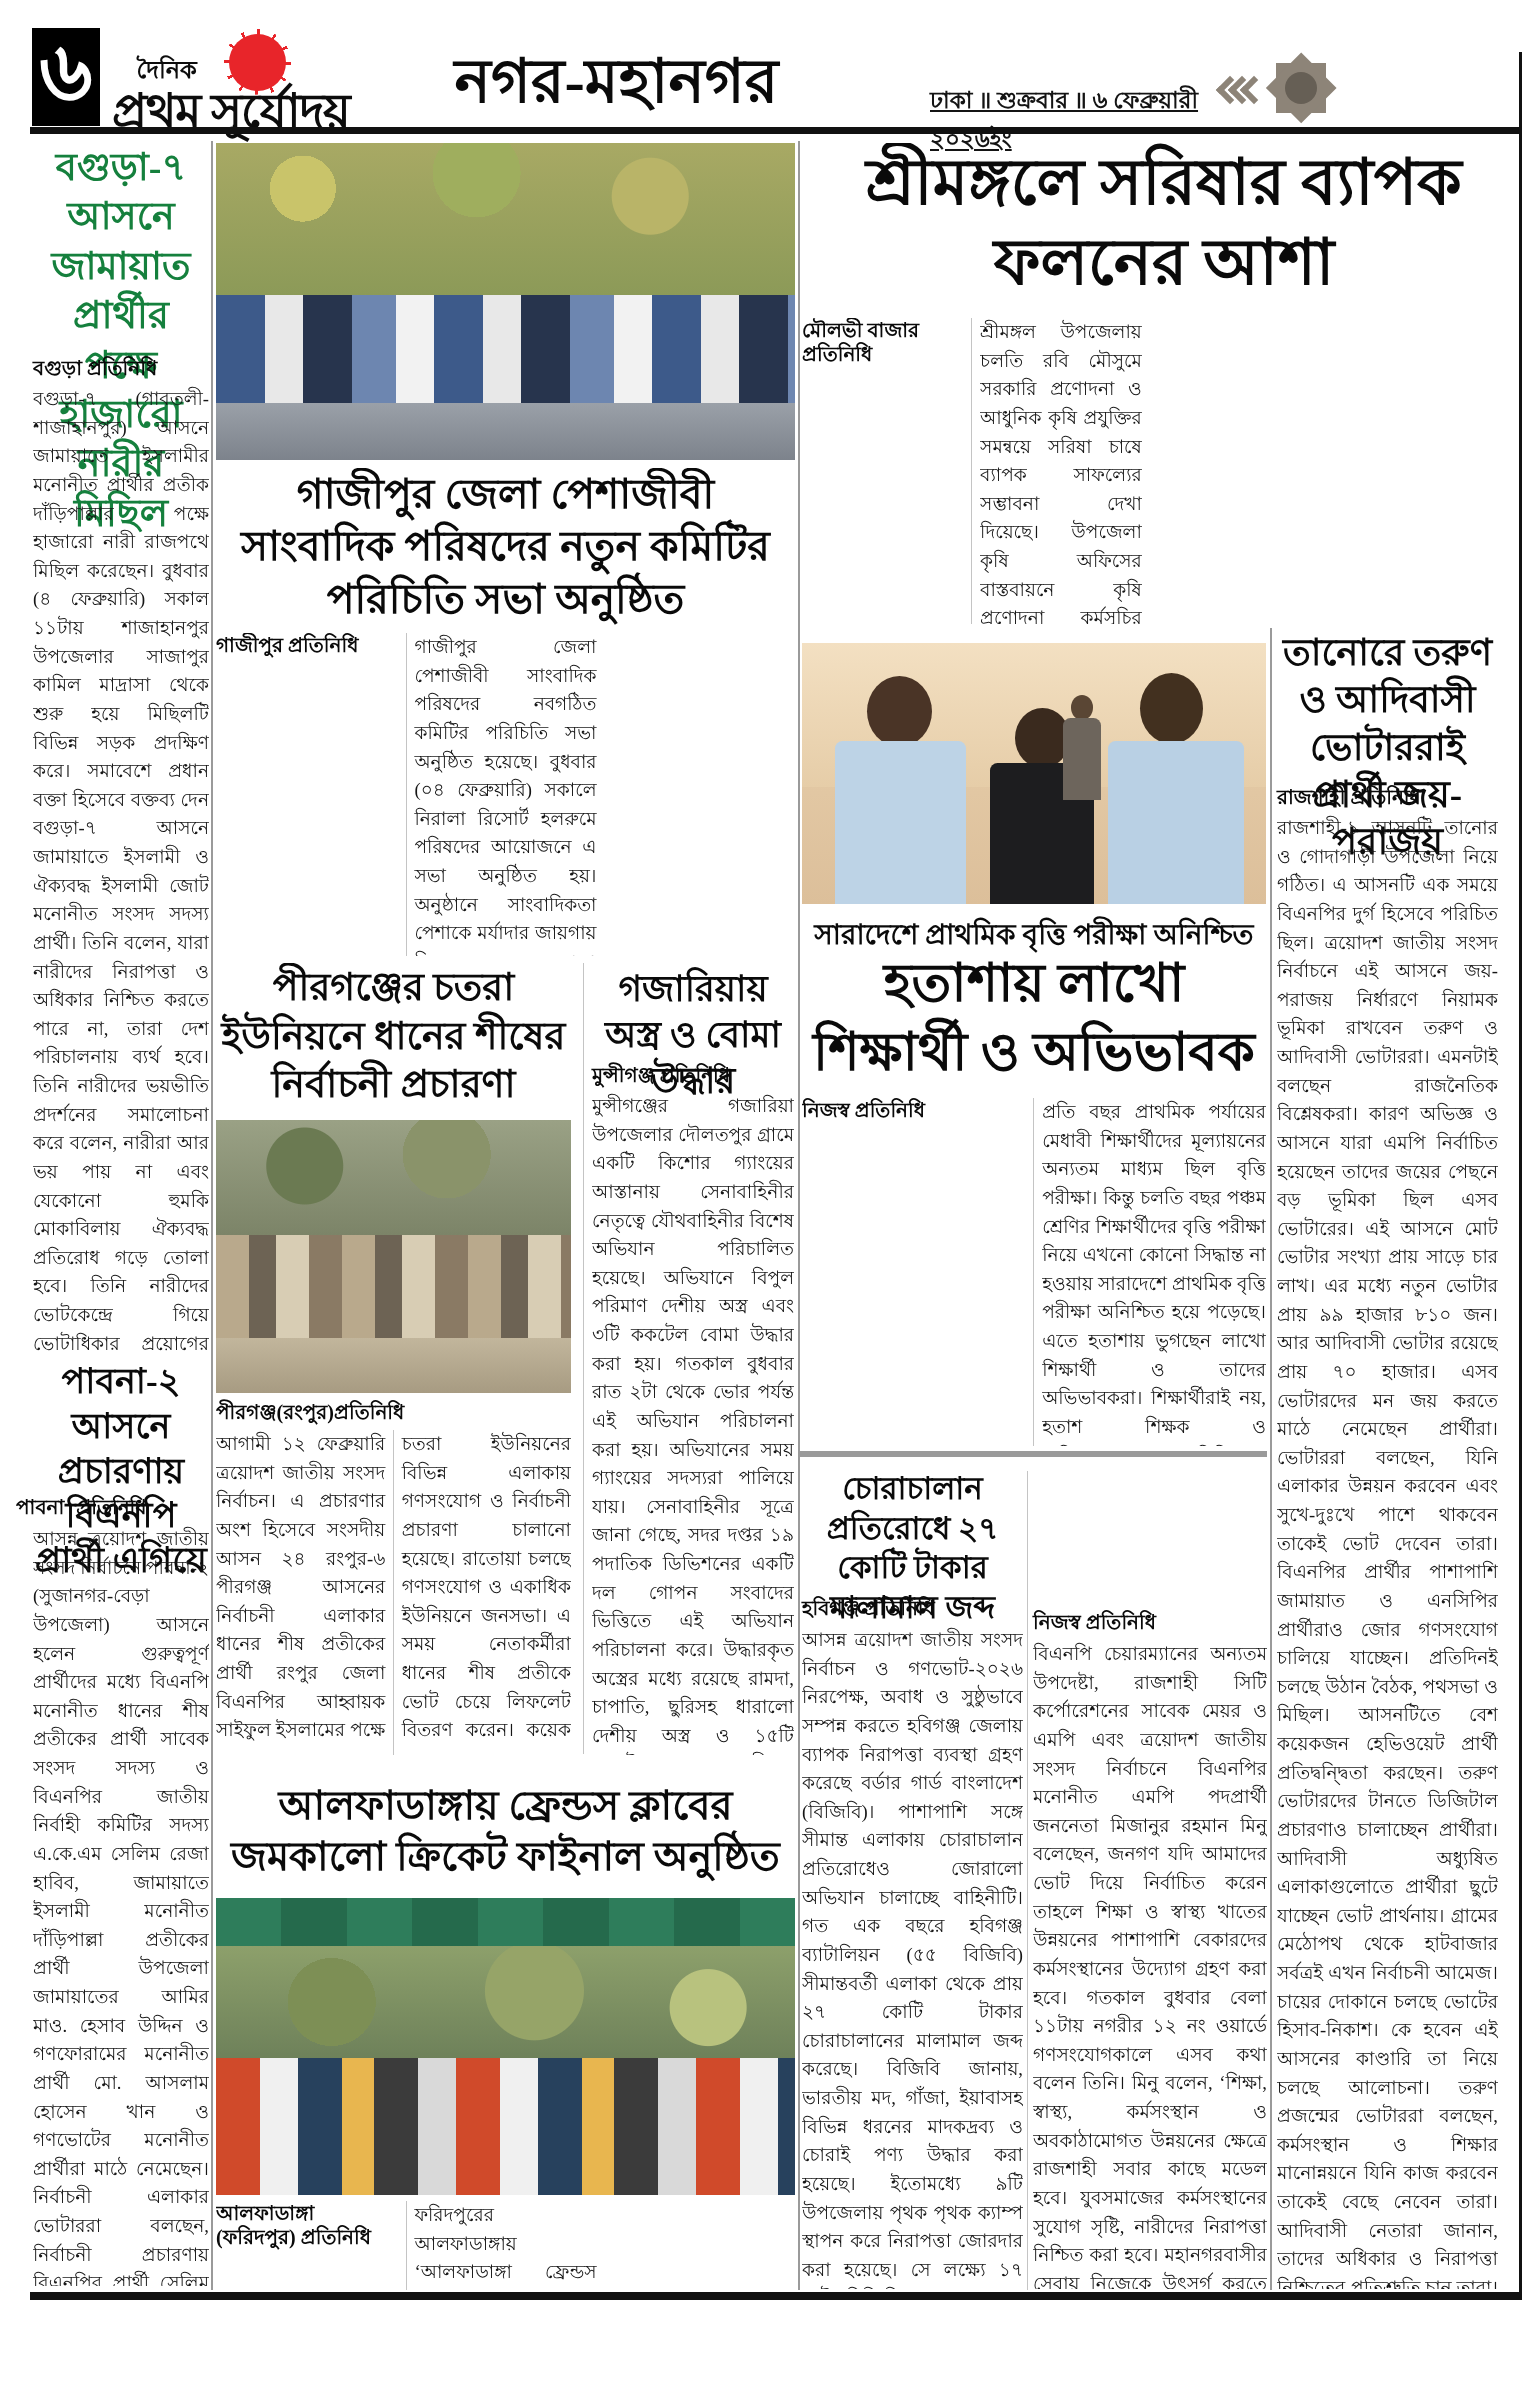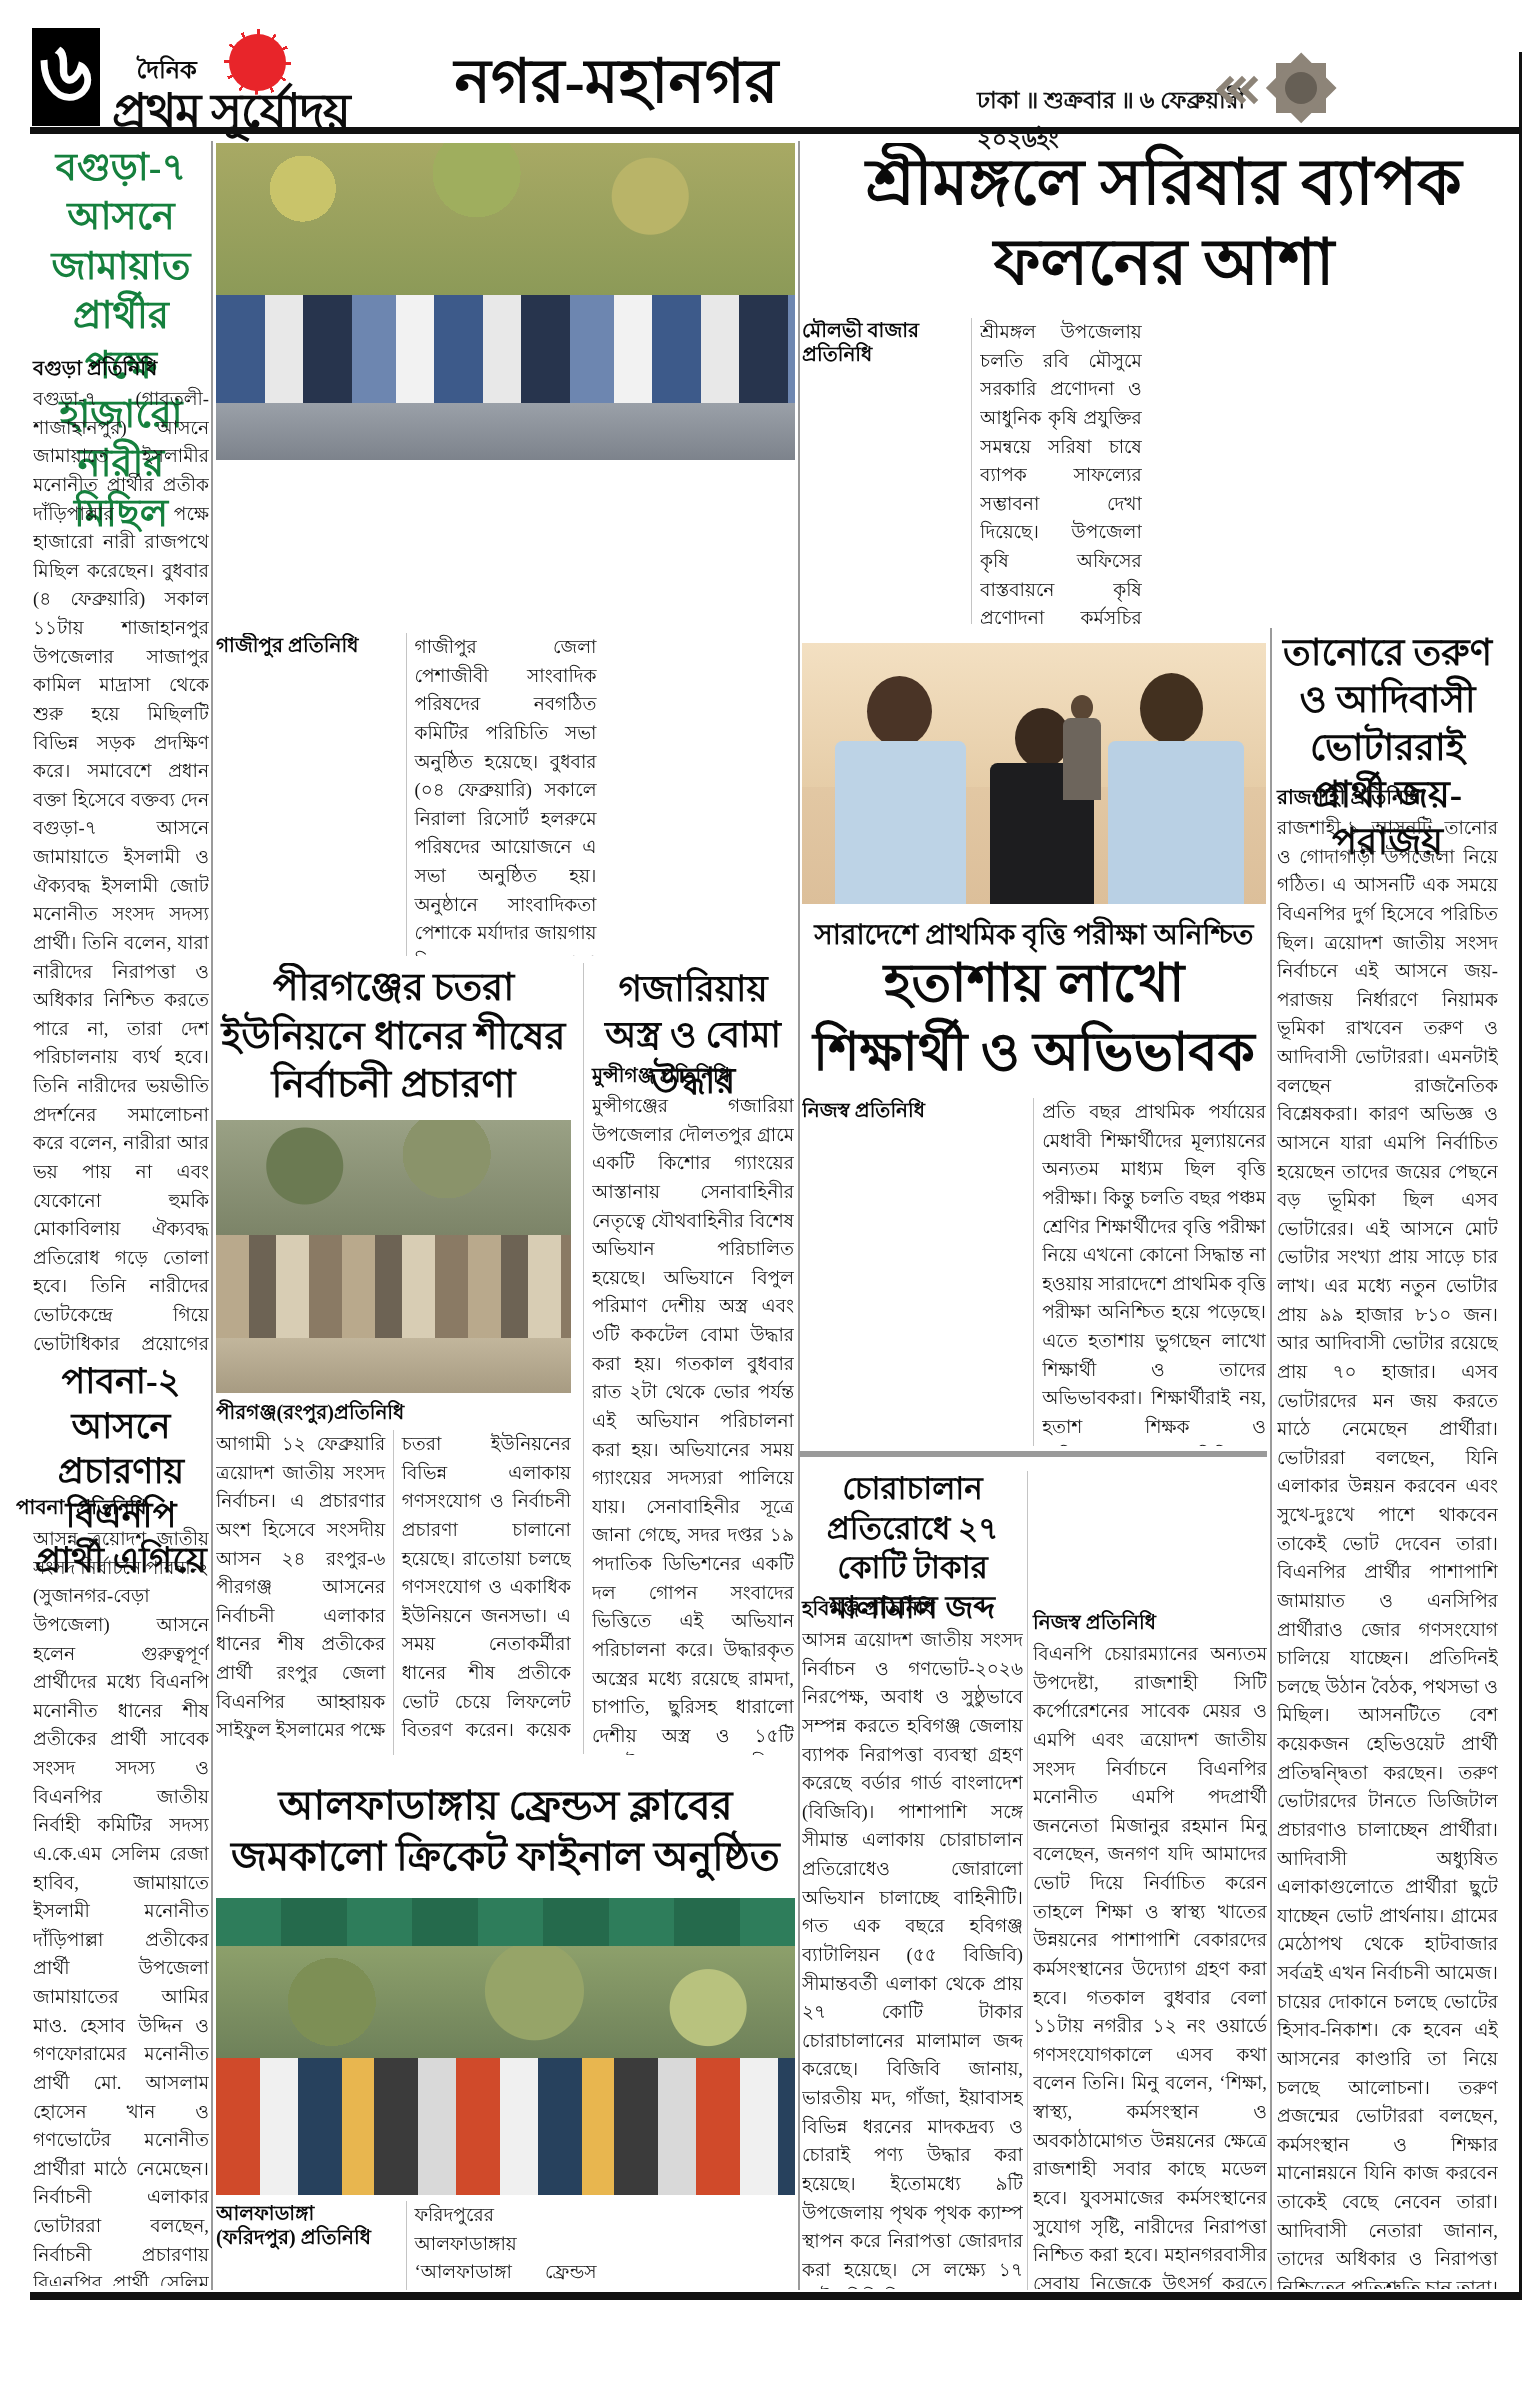--- a/index.html
+++ b/index.html
@@ -49,21 +49,21 @@
   </div>
 
   <div class="abs" style="left:112px;top:30px;width:338px;height:98px;">
     <div class="sun" style="left:117px;top:4.4px;"></div>
     <div class="abs brand-small" style="left:24.6px;top:21px;">দৈনিক</div>
     <div class="abs brand-big" style="left:0px;top:45px;">প্রথম সূর্যোদয়</div>
   </div>
 
   <div class="abs hl" style="left:371px;top:48px;width:491px;font-size:61px;line-height:1.1;">নগর-মহানগর</div>
 
-  <div class="abs" style="left:977px;top:82px;width:284px;font-size:23px;font-weight:bold;">ঢাকা ॥ শুক্রবার ॥ ৬ ফেব্রুয়ারী ২০২৬ইং</div>
+  <div class="abs" style="left:930px;top:82px;width:284px;font-size:23px;font-weight:bold;text-decoration:underline;">ঢাকা ॥ শুক্রবার ॥ ৬ ফেব্রুয়ারী ২০২৬ইং</div>
 
   <div class="abs" style="left:1220px;top:70px;width:33px;height:38px;">
     <div class="chev" style="left:0px;top:9.8px;"></div>
     <div class="chev" style="left:12px;top:9.8px;"></div>
     <div class="chev" style="left:24px;top:9.8px;"></div>
   </div>
   <div class="abs" style="left:1266px;top:53px;width:70px;height:70px;">
     <div class="star-sq"></div>
     <div class="star-sq r45"></div>
     <div class="star-core"></div>
@@ -88,20 +88,21 @@
   <div class="abs photo" style="left:216px;top:143px;width:579px;height:317px;">
     <div class="p-strip" style="top:0;height:48%;background:
       radial-gradient(circle at 15% 30%,#c9c46a 0 33px,transparent 33px),
       radial-gradient(circle at 45% 20%,#9fae5e 0 44px,transparent 44px),
       radial-gradient(circle at 75% 35%,#b9b468 0 38px,transparent 39px),
       linear-gradient(#a8a964,#8c9a58);"></div>
     <div class="p-strip" style="top:48%;height:34%;background:
       repeating-linear-gradient(90deg,#3d5a8a 0 49px,#e8e8e8 49px 87px,#27344d 87px 136px,#6d86b0 136px 180px,#f2f2f2 180px 218px);"></div>
     <div class="p-strip" style="top:82%;height:18%;background:linear-gradient(#9aa0a8,#7d838c);"></div>
   </div>
+  <div class="abs hl" style="left:216px;top:468px;width:579px;font-size:41px;">গাজীপুর জেলা পেশাজীবী সাংবাদিক পরিষদের নতুন কমিটির পরিচিতি সভা অনুষ্ঠিত</div>
   <div class="abs" style="left:216px;top:633px;width:579px;height:323px;overflow:hidden;">
     <div class="cols3" style="height:323px;">
       <div class="byline">গাজীপুর প্রতিনিধি</div>
       <div class="bodytxt">গাজীপুর জেলা পেশাজীবী সাংবাদিক পরিষদের নবগঠিত কমিটির পরিচিতি সভা অনুষ্ঠিত হয়েছে। বুধবার (০৪ ফেব্রুয়ারি) সকালে নিরালা রিসোর্ট হলরুমে পরিষদের আয়োজনে এ সভা অনুষ্ঠিত হয়। অনুষ্ঠানে সাংবাদিকতা পেশাকে মর্যাদার জায়গায় নিয়ে যেতে এবং পরিষদের কার্যক্রম গতিশীল করতে নতুন কমিটির নেতৃবৃন্দ অঙ্গীকার ব্যক্ত করেন। সভায় নবগঠিত কমিটির সভাপতি, সাধারণ সম্পাদকসহ নেতৃবৃন্দকে ফুলেল শুভেচ্ছায় বরণ করে নেওয়া হয়। নতুন কমিটির নেতারা বলেন, পেশাজীবী সাংবাদিকদের ঐক্য সুদৃঢ় করা, সদস্যদের অধিকার রক্ষা এবং সাংবাদিকতার মান উন্নয়নে কাজ করবে এই পরিষদ। নৈতিকতা বজায় রেখে সত্য প্রকাশের মাধ্যমে জনসাধারণের কাছে সঠিক তথ্য তুলে ধরা এবং সমাজের অনিয়ম, দুর্নীতি ও অসঙ্গতির বিরুদ্ধে দৃঢ় ভূমিকা রাখাই এই সংগঠনের মূল লক্ষ্য। পেশাগত দায়িত্ব পালনে সাংবাদিকদের মধ্যে পারস্পরিক সহযোগিতা বৃদ্ধির ওপরও গুরুত্বারোপ করা হয়। সভা শেষে অংশগ্রহণকারীদের জন্য মধ্যাহ্নভোজের আয়োজন করা হয়।</div>
     </div>
   </div>
 
   <div class="abs hl" style="left:216px;top:963px;width:355px;font-size:38px;">পীরগঞ্জের চতরা ইউনিয়নে ধানের শীষের নির্বাচনী প্রচারণা</div>
   <div class="abs photo" style="left:216px;top:1120px;width:355px;height:273px;">
     <div class="p-strip" style="top:0;height:42%;background:

